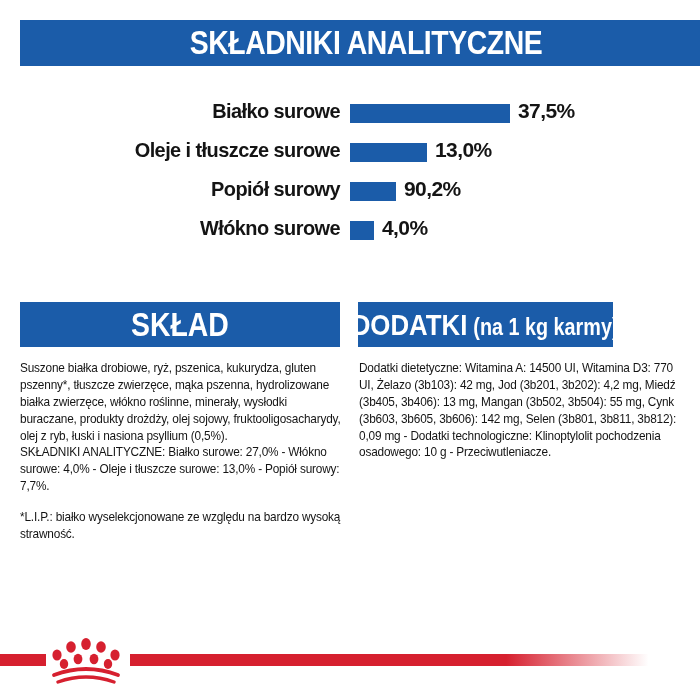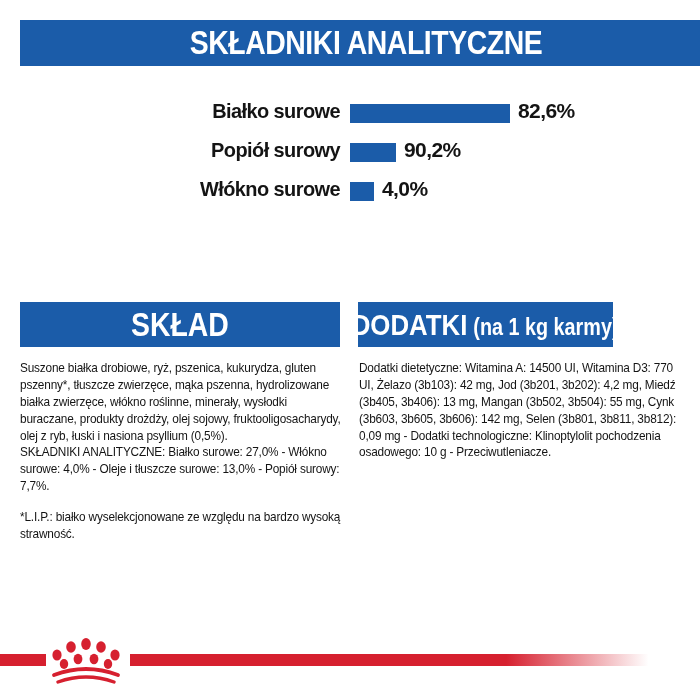--- a/index.html
+++ b/index.html
@@ -60,21 +60,26 @@
 <div class="canvas">
 
   <div class="banner" id="title-banner">
     <span class="squeeze">SKŁADNIKI ANALITYCZNE</span>
   </div>
 
   <div class="chart">
     <div class="crow">
       <span class="clabel">Białko surowe</span>
       <span class="cbar" style="width: 160px; background: rgb(27, 92, 169);"></span>
-      <span class="cval">82,6%</span>
+      <span class="cval">37,5%</span>
+    </div>
+    <div class="crow">
+      <span class="clabel">Oleje i tłuszcze surowe</span>
+      <span class="cbar" style="width: 77px; background: rgb(27, 92, 169);"></span>
+      <span class="cval">13,0%</span>
     </div>
     <div class="crow">
       <span class="clabel">Popiół surowy</span>
       <span class="cbar" style="width: 46px; background: rgb(27, 92, 169);"></span>
       <span class="cval">90,2%</span>
     </div>
     <div class="crow">
       <span class="clabel">Włókno surowe</span>
       <span class="cbar" style="width: 24px; background: rgb(27, 92, 169);"></span>
       <span class="cval">4,0%</span>

